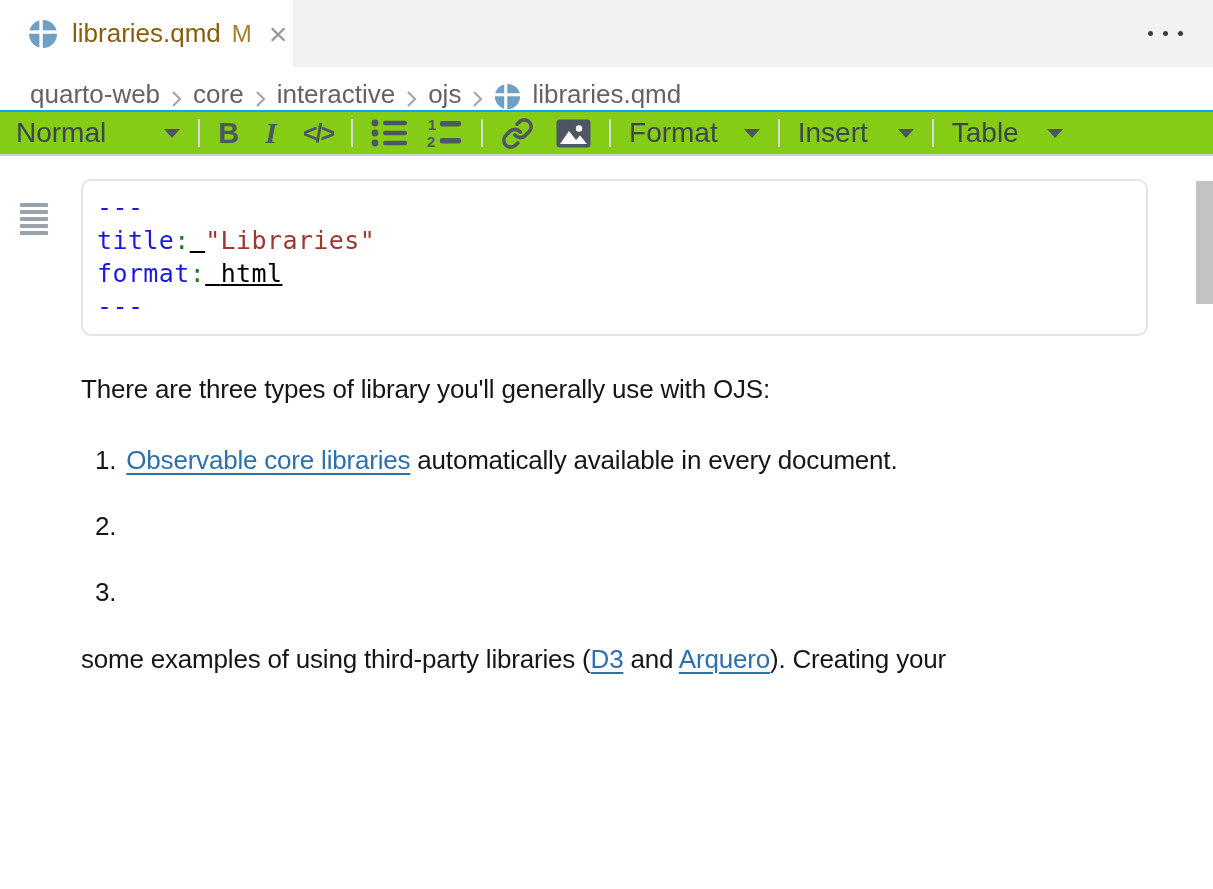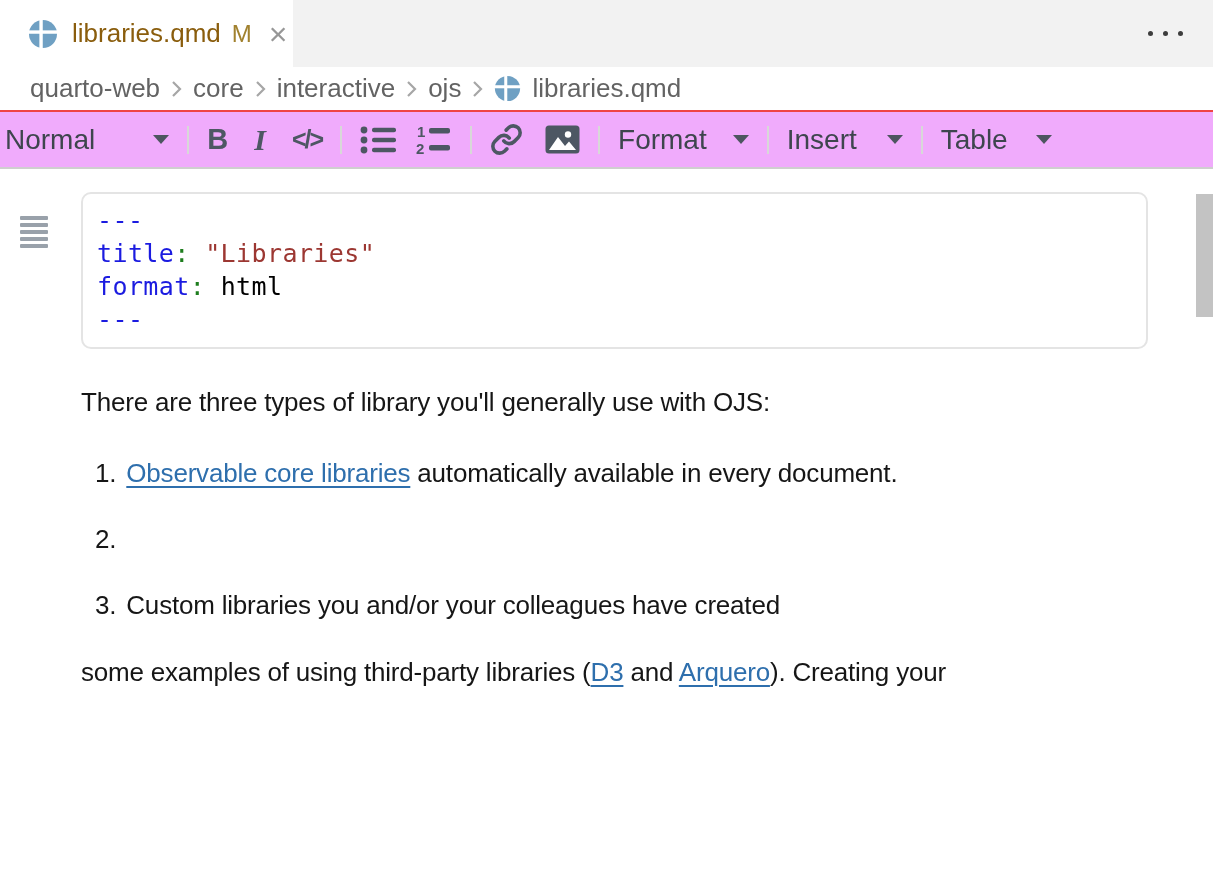--- a/index.html
+++ b/index.html
@@ -13,29 +13,29 @@
   .tabbar { height:67px; background:#f2f2f2; display:flex; align-items:stretch; }
   .tab { width:293px; background:#fff; display:flex; align-items:center; padding-left:28px; }
   .q-icon { width:30px; height:30px; flex:0 0 auto; }
   .tab-label { font-size:26px; color:#8a5d0d; margin-left:14px; white-space:nowrap; }
   .m-badge { font-size:24px; color:#a1812e; margin-left:11px; }
   .close-x { font-size:32px; color:#979797; margin-left:17px; line-height:1; cursor:default; }
   .more-actions { margin-left:auto; display:flex; align-items:center; gap:10px; padding:0 30px; }
   .more-actions i { width:5px; height:5px; border-radius:50%; background:#3d3d3d; }
 
   
-  .breadcrumbs { height:45px; background:#fff; display:flex; align-items:center;
-    padding-left:30px; border-bottom:2px solid #ef4444; font-size:26px; color:#636363; }
+  .breadcrumbs { height:45px; background:#fff; display:flex; align-items:flex-end;
+    padding-left:30px; border-bottom:2px solid #0ea5e9; font-size:26px; color:#636363; }
   .crumb { white-space:nowrap; }
   .chev { margin:0 9px; display:flex; align-items:center; }
   .bc-icon { width:27px; height:27px; margin-right:11px; }
 
   
-  .toolbar { height:57px; background:#f0abfc; border-bottom:2px solid #cfcfcf;
-    display:flex; align-items:center; padding-left:5px; color:#3e454e; font-size:28px; }
+  .toolbar { height:44px; background:#84cc16; border-bottom:2px solid #cfcfcf;
+    display:flex; align-items:center; padding-left:16px; color:#3e454e; font-size:28px; }
   .tb-sep { width:2px; height:28px; background:#d8d8d8; margin:0 18px; flex:0 0 auto; }
   .caret { width:0; height:0; border-left:8px solid transparent; border-right:8px solid transparent;
     border-top:9px solid #4d5560; display:inline-block; }
   .tb-dd { display:flex; align-items:center; cursor:default; }
   .tb-btn { display:flex; align-items:center; justify-content:center; cursor:default; color:#4d5763; }
   .b-glyph { font-weight:bold; font-size:29px; }
   .i-glyph { font-family:"Liberation Serif", serif; font-style:italic; font-weight:bold; font-size:30px; }
   .code-glyph { font-weight:bold; font-size:25px; letter-spacing:-2px; }
   .tb-icon svg { display:block; }
 
@@ -45,21 +45,21 @@
   .gutter-handle { position:absolute; left:20px; top:24px; width:28px;
     display:flex; flex-direction:column; gap:3px; cursor:grab; }
   .gutter-handle i { height:4px; background:#99a1aa; border-radius:1px; }
 
   .yaml-block { margin:23px 65px 0 81px; border:2px solid #e4e4e4; border-radius:10px;
     padding:10px 14px 11px 14px; font-family:"DejaVu Sans Mono", monospace;
     font-size:25px; line-height:33px; letter-spacing:0.4px; color:#000; }
   .tk-key { color:#1b1be0; }
   .tk-punct { color:#1e7d1e; }
   .tk-str { color:#9c3732; }
-  .tk-plain { color:#000; }
+  .tk-plain { color:#000;text-decoration:underline; }
 
   .doc-h1 { margin:44px 0 0 81px; font-size:43px; font-weight:bold; color:#141414; letter-spacing:-0.5px; }
 
   .para { margin:33px 0 0 81px; font-size:26px; line-height:40px; color:#161616;
     white-space:nowrap; letter-spacing:-0.2px; }
   .para > div { white-space:nowrap; }
 
   .olist { margin:31px 0 0 95px; }
   .oli { display:flex; font-size:26px; line-height:40px; color:#161616;
     margin-bottom:26px; white-space:nowrap; letter-spacing:-0.2px; }
@@ -217,21 +217,20 @@
   <div class="olist">
     <div class="oli">
       <span class="num">1.</span>
       <span><a class="doc-link">Observable core libraries</a><span> automatically available in every document.</span></span>
     </div>
     <div class="oli">
       <span class="num">2.</span>
     </div>
     <div class="oli">
       <span class="num">3.</span>
-      <span>Custom libraries you and/or your colleagues have created</span>
     </div>
   </div>
 
   <div class="para para2">
     <div><span>some examples of using third-party libraries (</span><a class="doc-link">D3</a><span> and </span><a class="doc-link">Arquero</a><span>). Creating your</span></div>
   </div>
 
   <div class="scroll-thumb"></div>
 </div>
 

